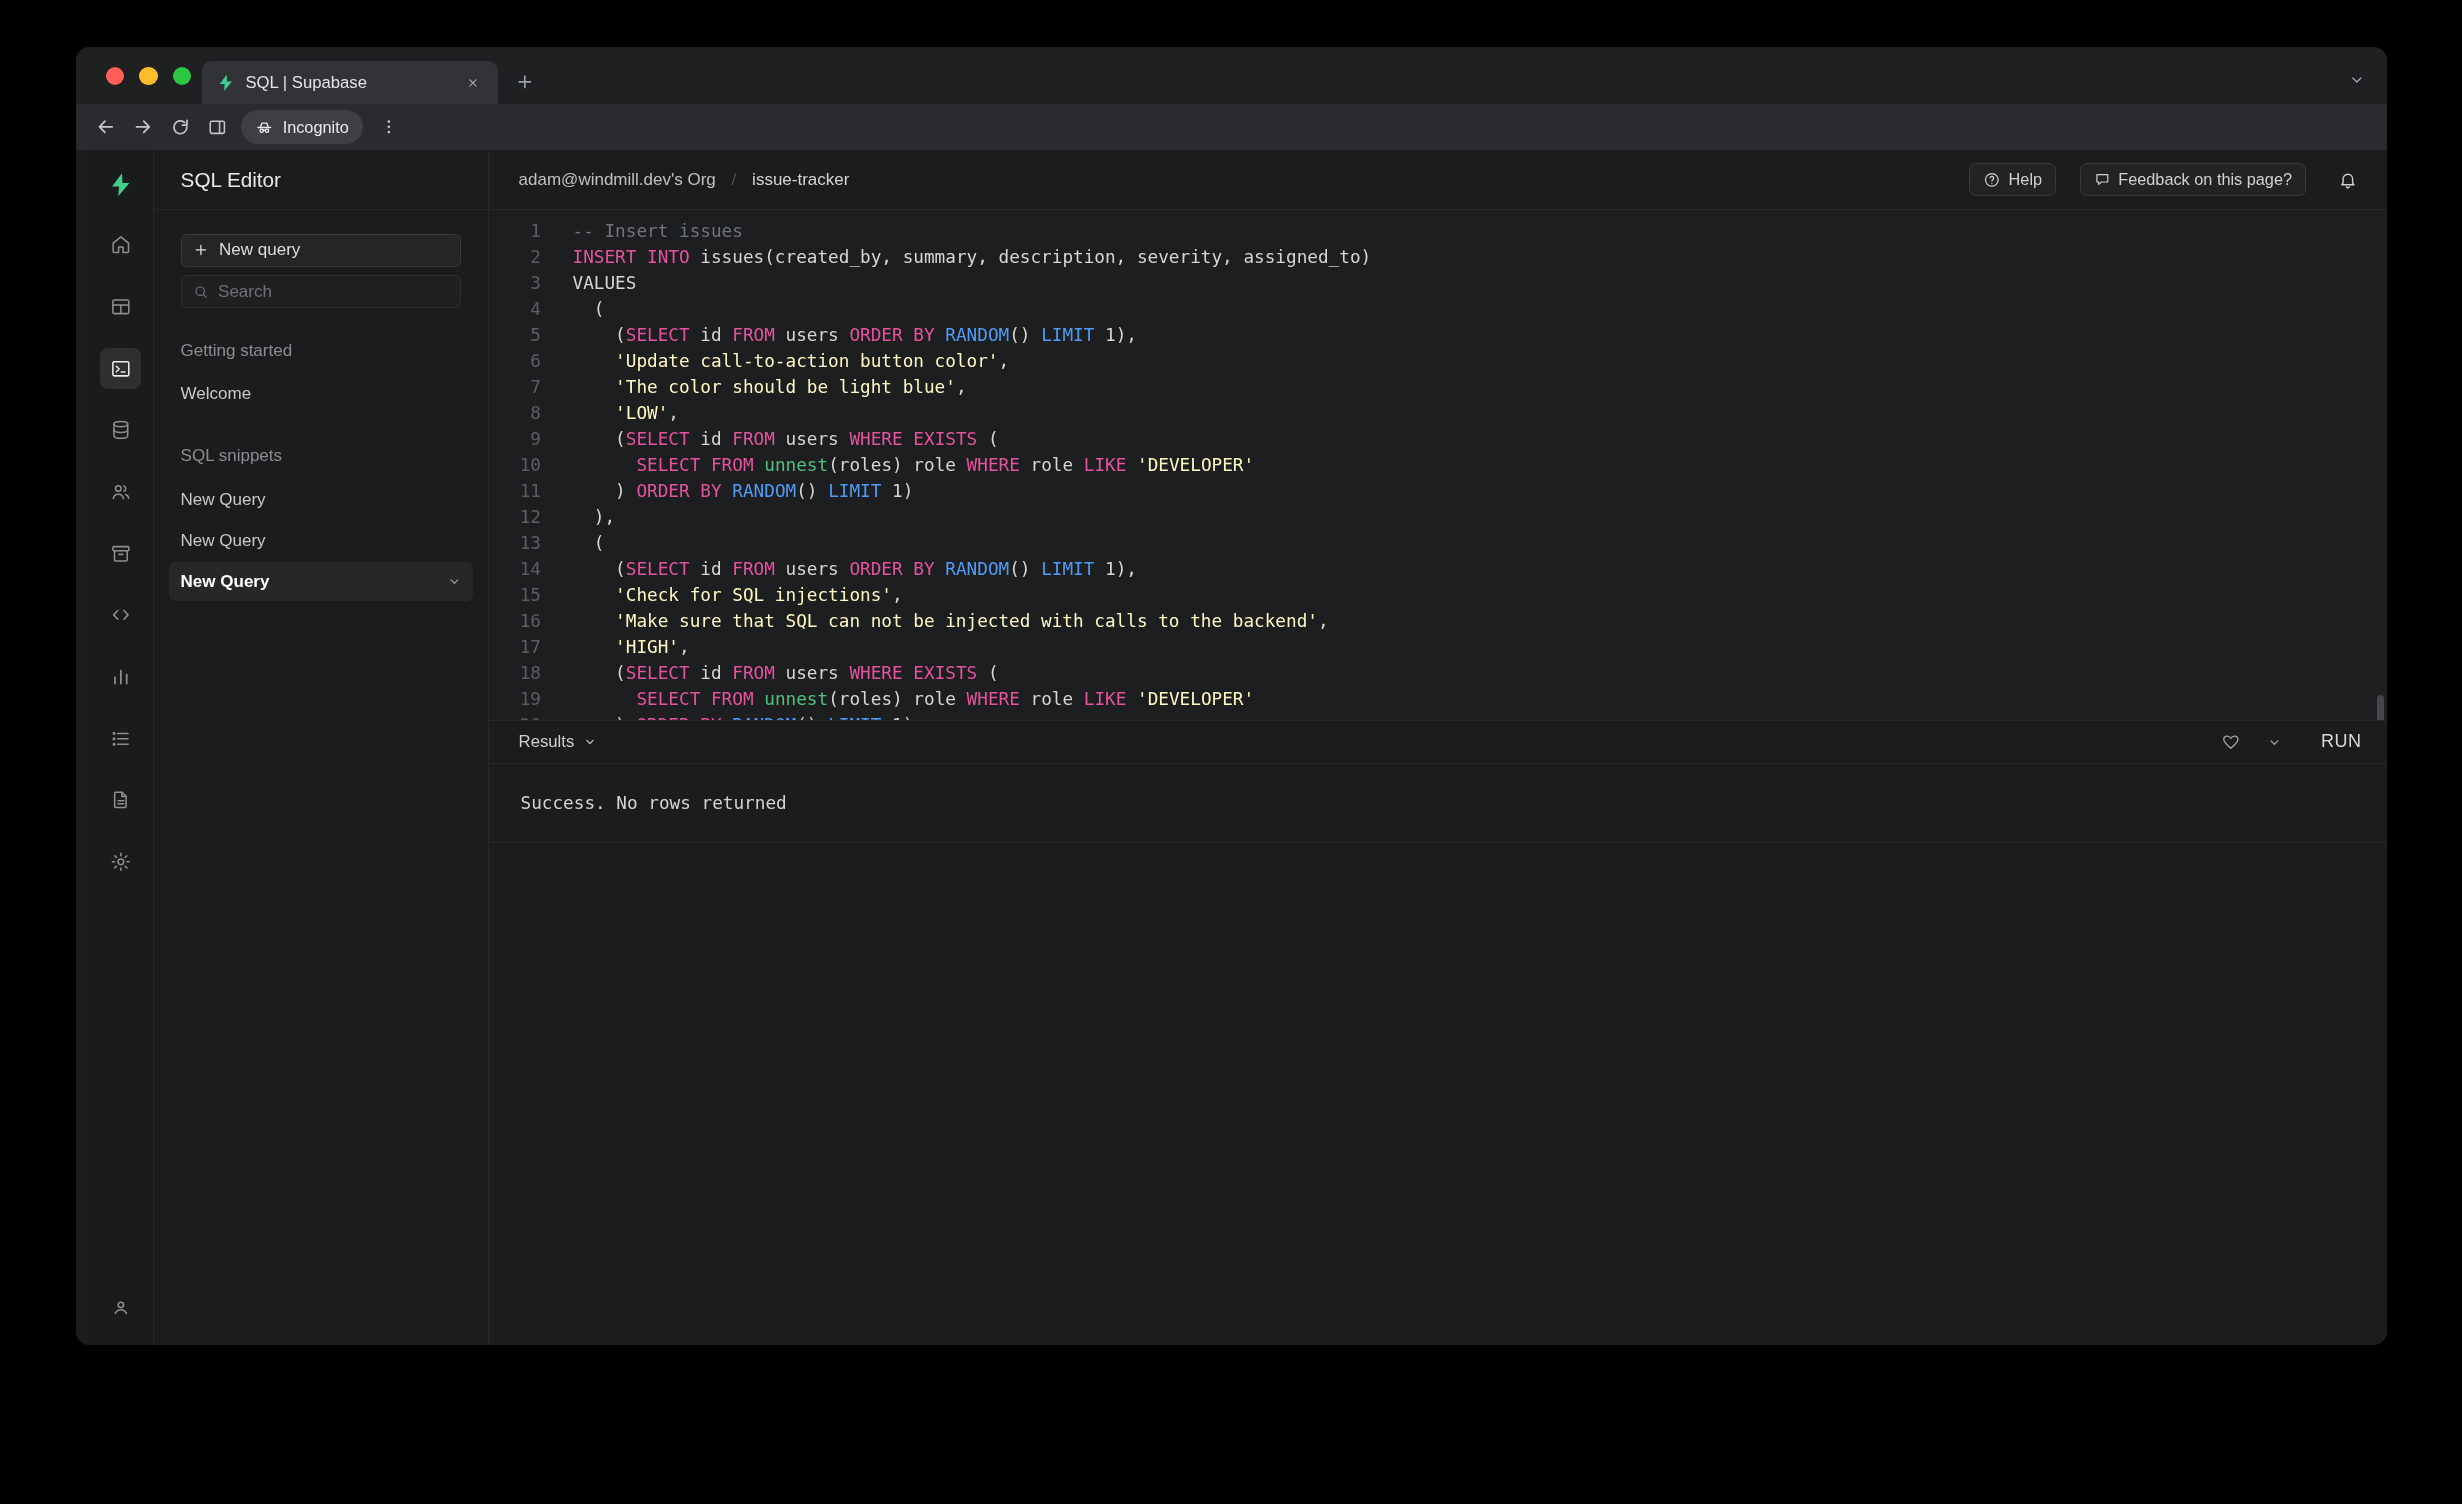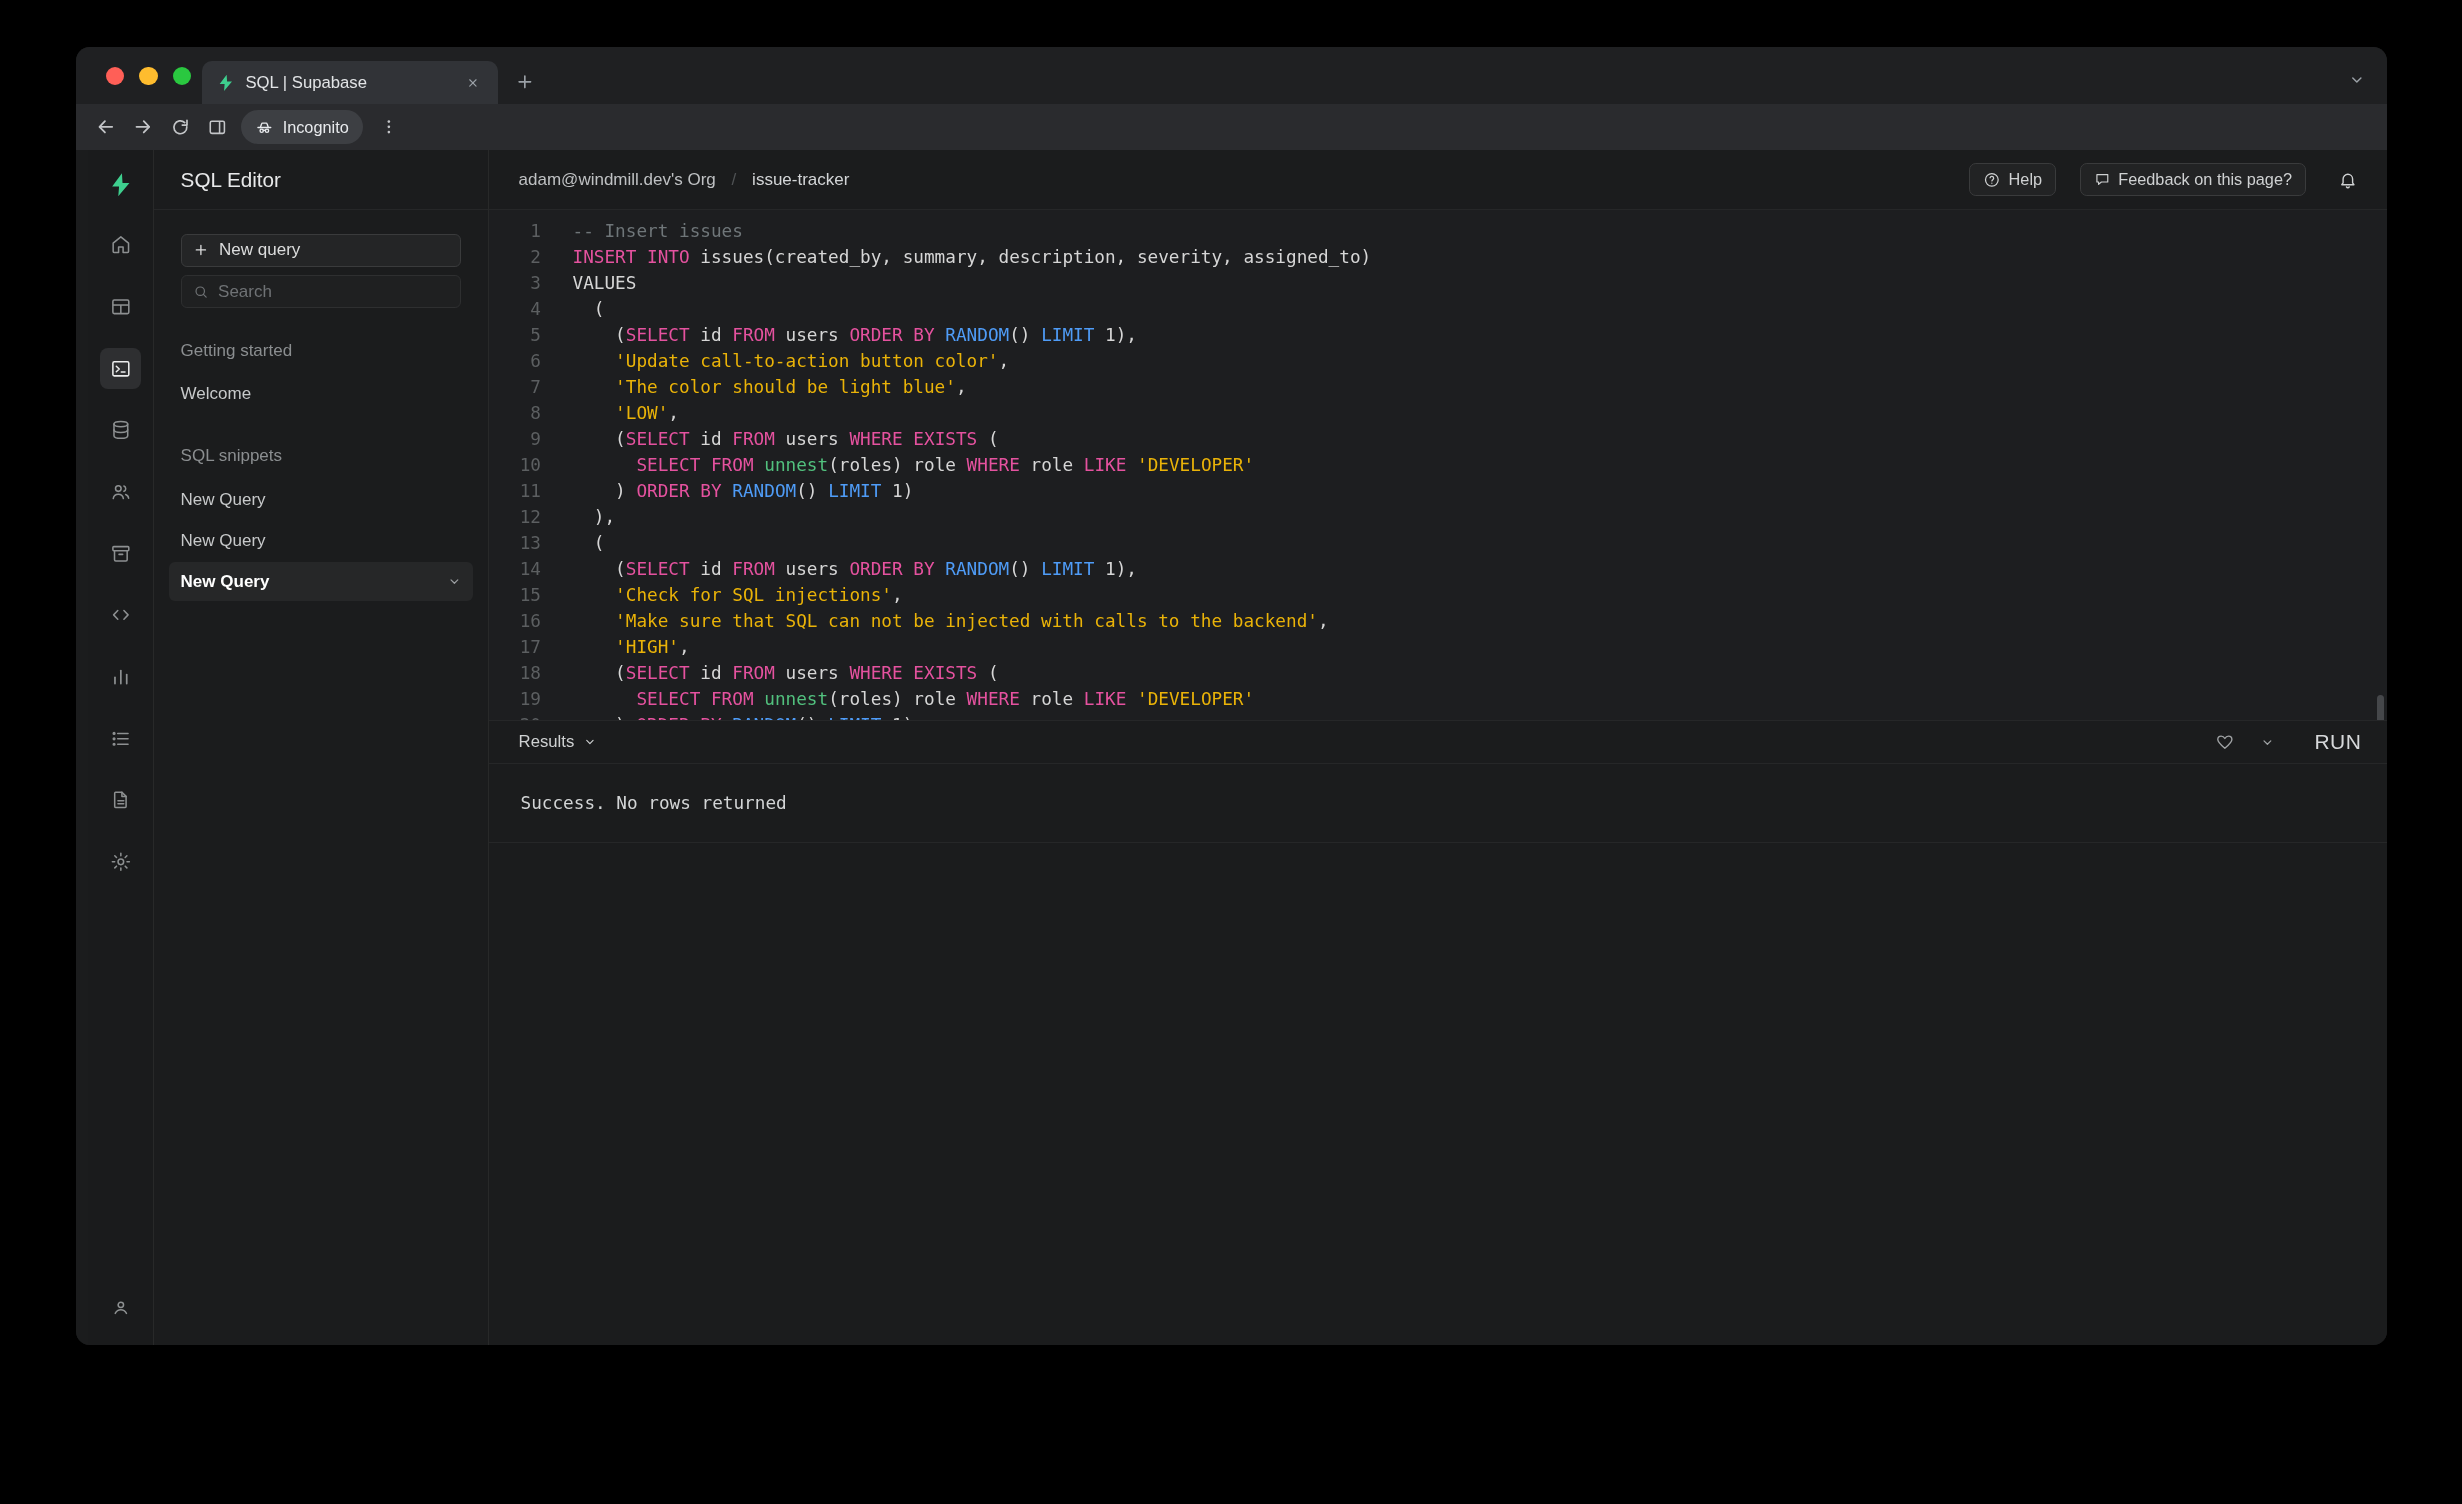--- a/index.html
+++ b/index.html
@@ -74,28 +74,28 @@
   .pill-btn { height:32.5px; border:1px solid #3a3b3c; background:#222324; border-radius:6.9px;
     display:flex; align-items:center; gap:7.9px; padding:0 12.8px; color:#cfd1d2; font-size:16.3px; }
   .bell { color:#cfd1d2; margin-left:7.9px; display:grid; place-items:center; }
 
   .editor { flex:1; min-height:0; position:relative; background:#1d1e20; padding-top:7.9px;
     font-family:"DejaVu Sans Mono", monospace; font-size:17.7px; overflow:hidden; }
   .code-line { display:flex; line-height:26px; white-space:pre; }
   .ln { width:52px; flex:none; text-align:right; color:#5c5f61; margin-right:31.5px; }
   .code { white-space:pre; }
   .t-p { color:#d6d6d6; } .t-c { color:#6f7679; } .t-k { color:#e5529f; }
-  .t-b { color:#4f9cf7; } .t-s { color:#eab308; } .t-f { color:#52c17e; }
+  .t-b { color:#4f9cf7; } .t-s { color:#fef9c3; } .t-f { color:#52c17e; }
   .scroll-thumb { position:absolute; right:3px; top:485px; width:6.9px; height:41px; background:#45474a; border-radius:3.9px; }
 
   .results-bar { height:44px; flex:none; border-top:1px solid #262728; border-bottom:1px solid #262728;
     display:flex; align-items:center; padding:0 25.6px 0 29.6px; background:#1b1c1d; }
   .results-toggle { display:flex; align-items:center; gap:8.9px; font-size:16.7px; color:#cfd1d2; }
   .results-right { margin-left:auto; display:flex; align-items:center; gap:25.6px; color:#9fa2a4; }
-  .run-btn { font-size:21px; color:#d6d8da; letter-spacing:0.5px; margin-left:13.8px; }
+  .run-btn { font-size:18px; color:#d6d8da; letter-spacing:0.5px; margin-left:13.8px; }
   .results-output { height:79px; flex:none; border-bottom:1px solid #262728; display:flex; align-items:center;
     padding:0 31.5px; font-family:"DejaVu Sans Mono", monospace; font-size:17.7px; color:#d3d5d6; }
   .footer-space { flex:1; }
 
   svg { display:block; }
 </style>
 </head>
 <body>
 
 <div class="window">

